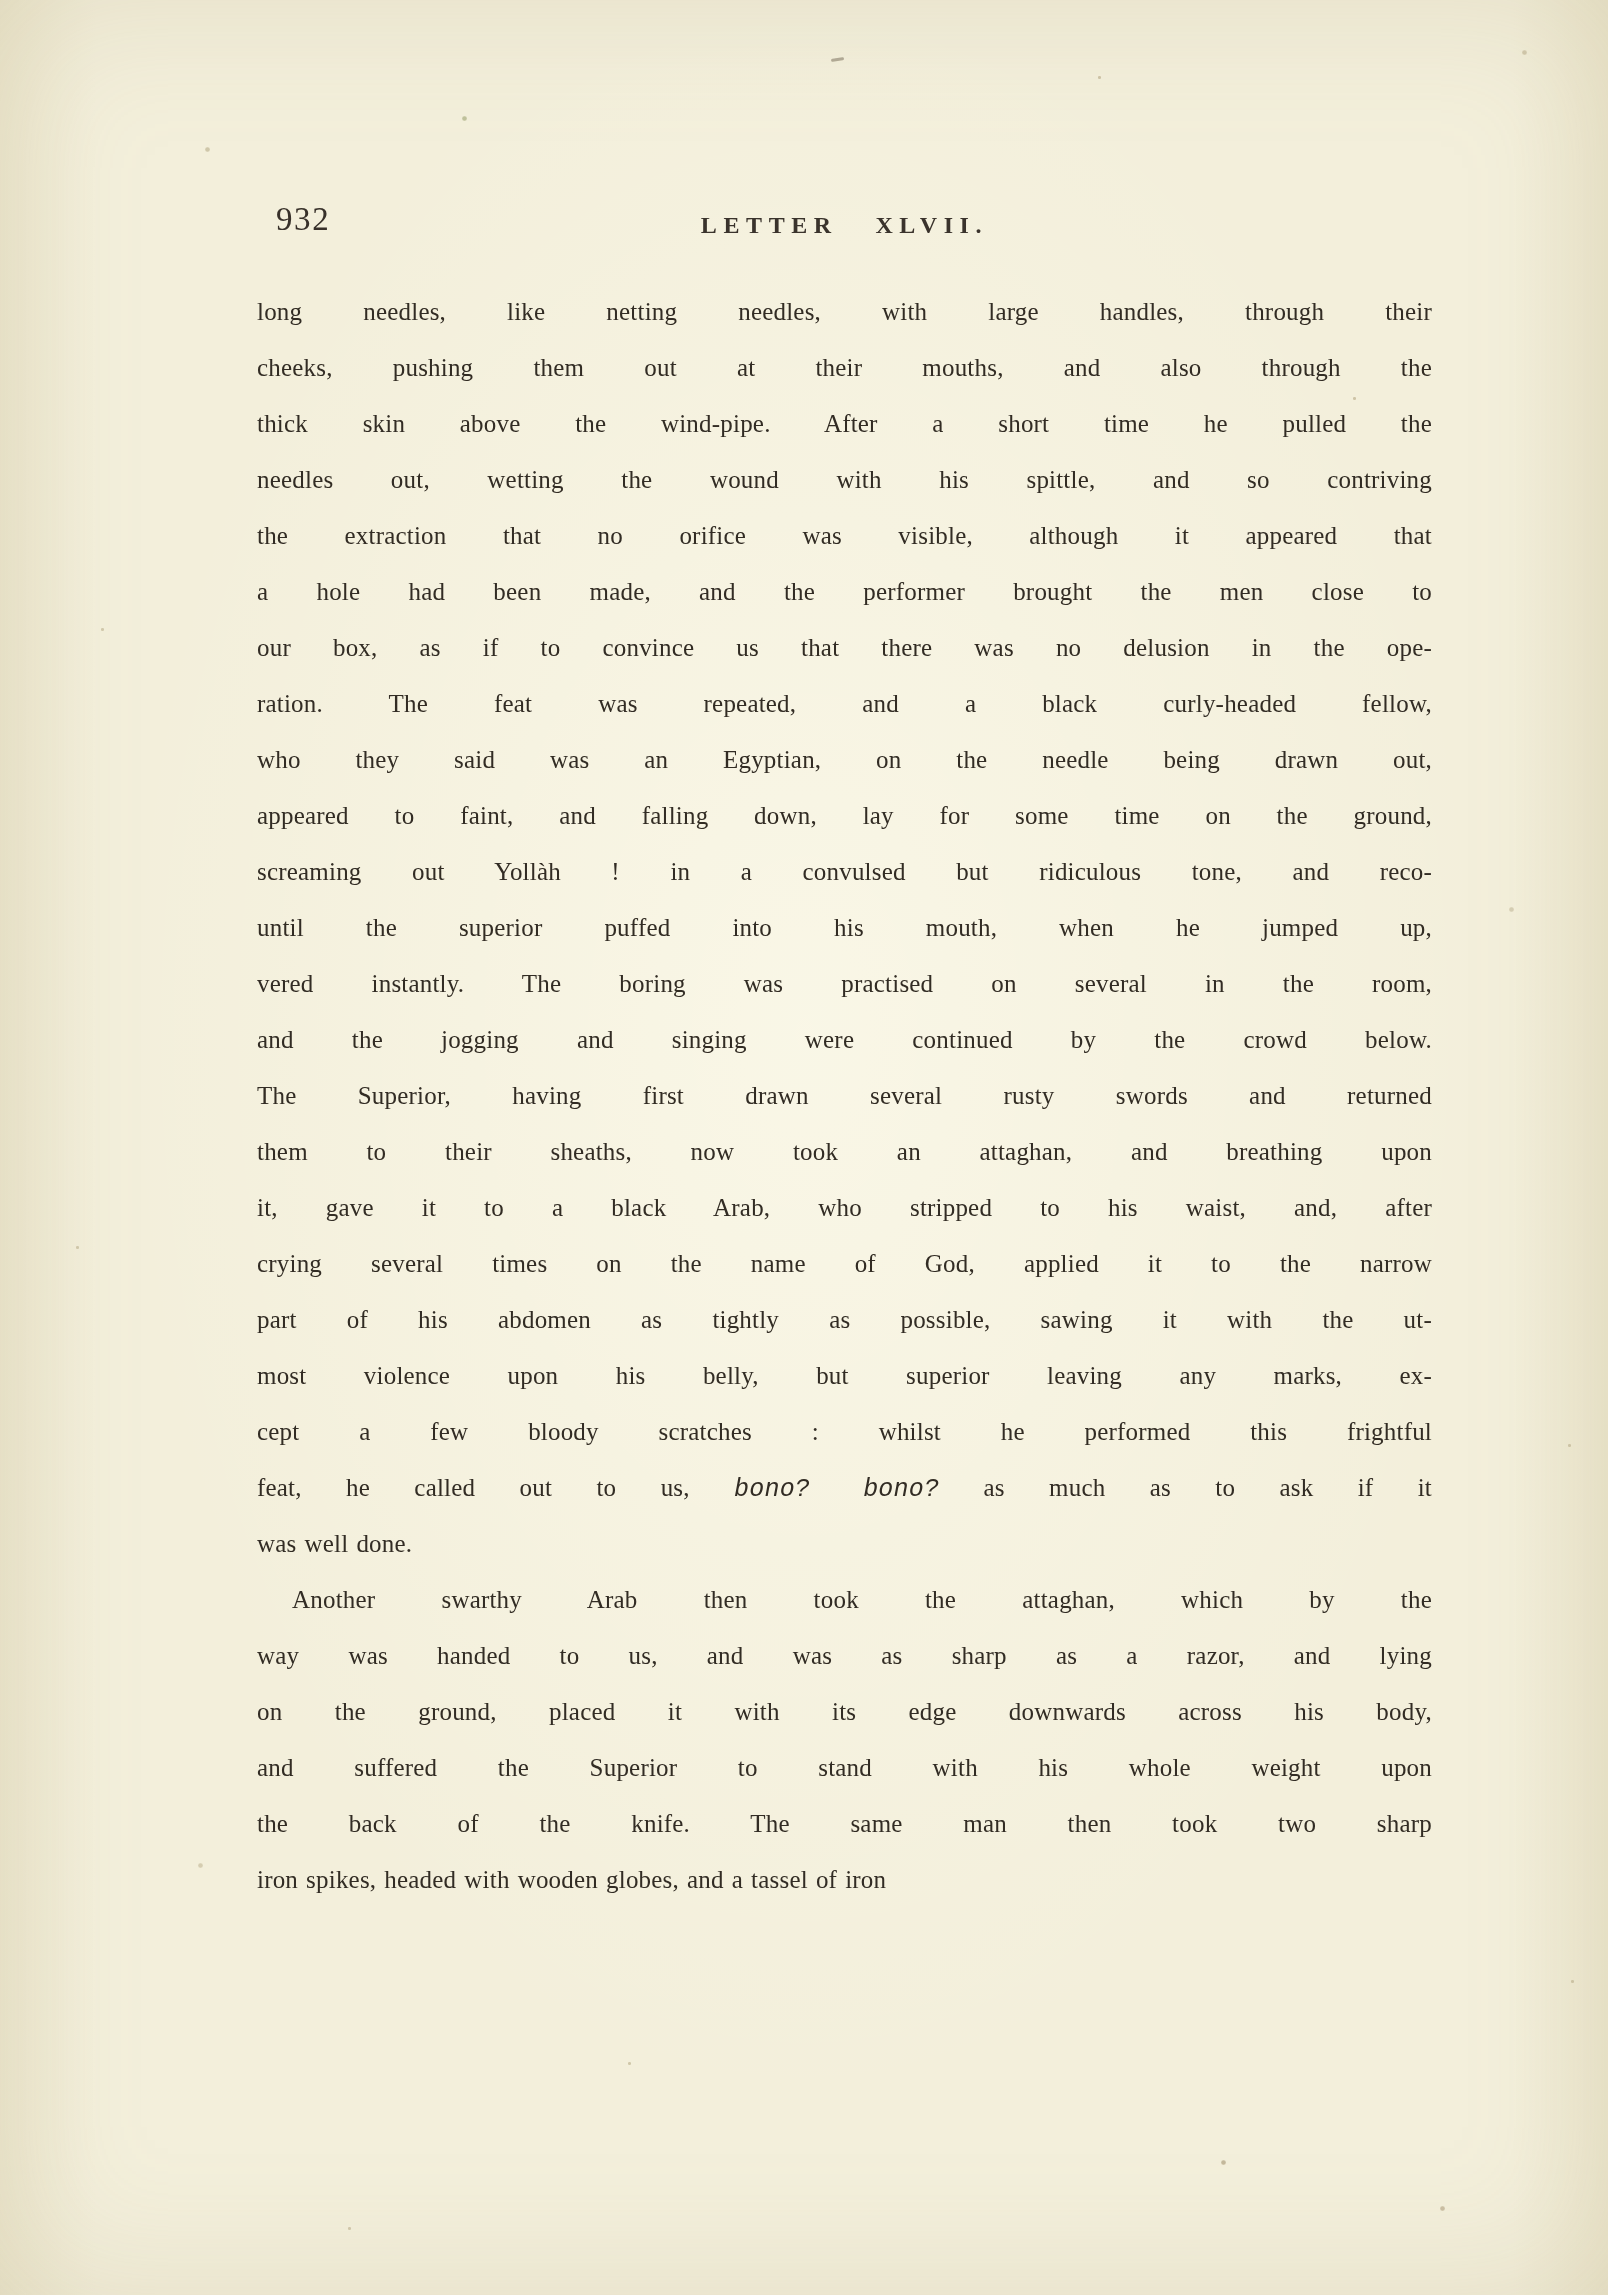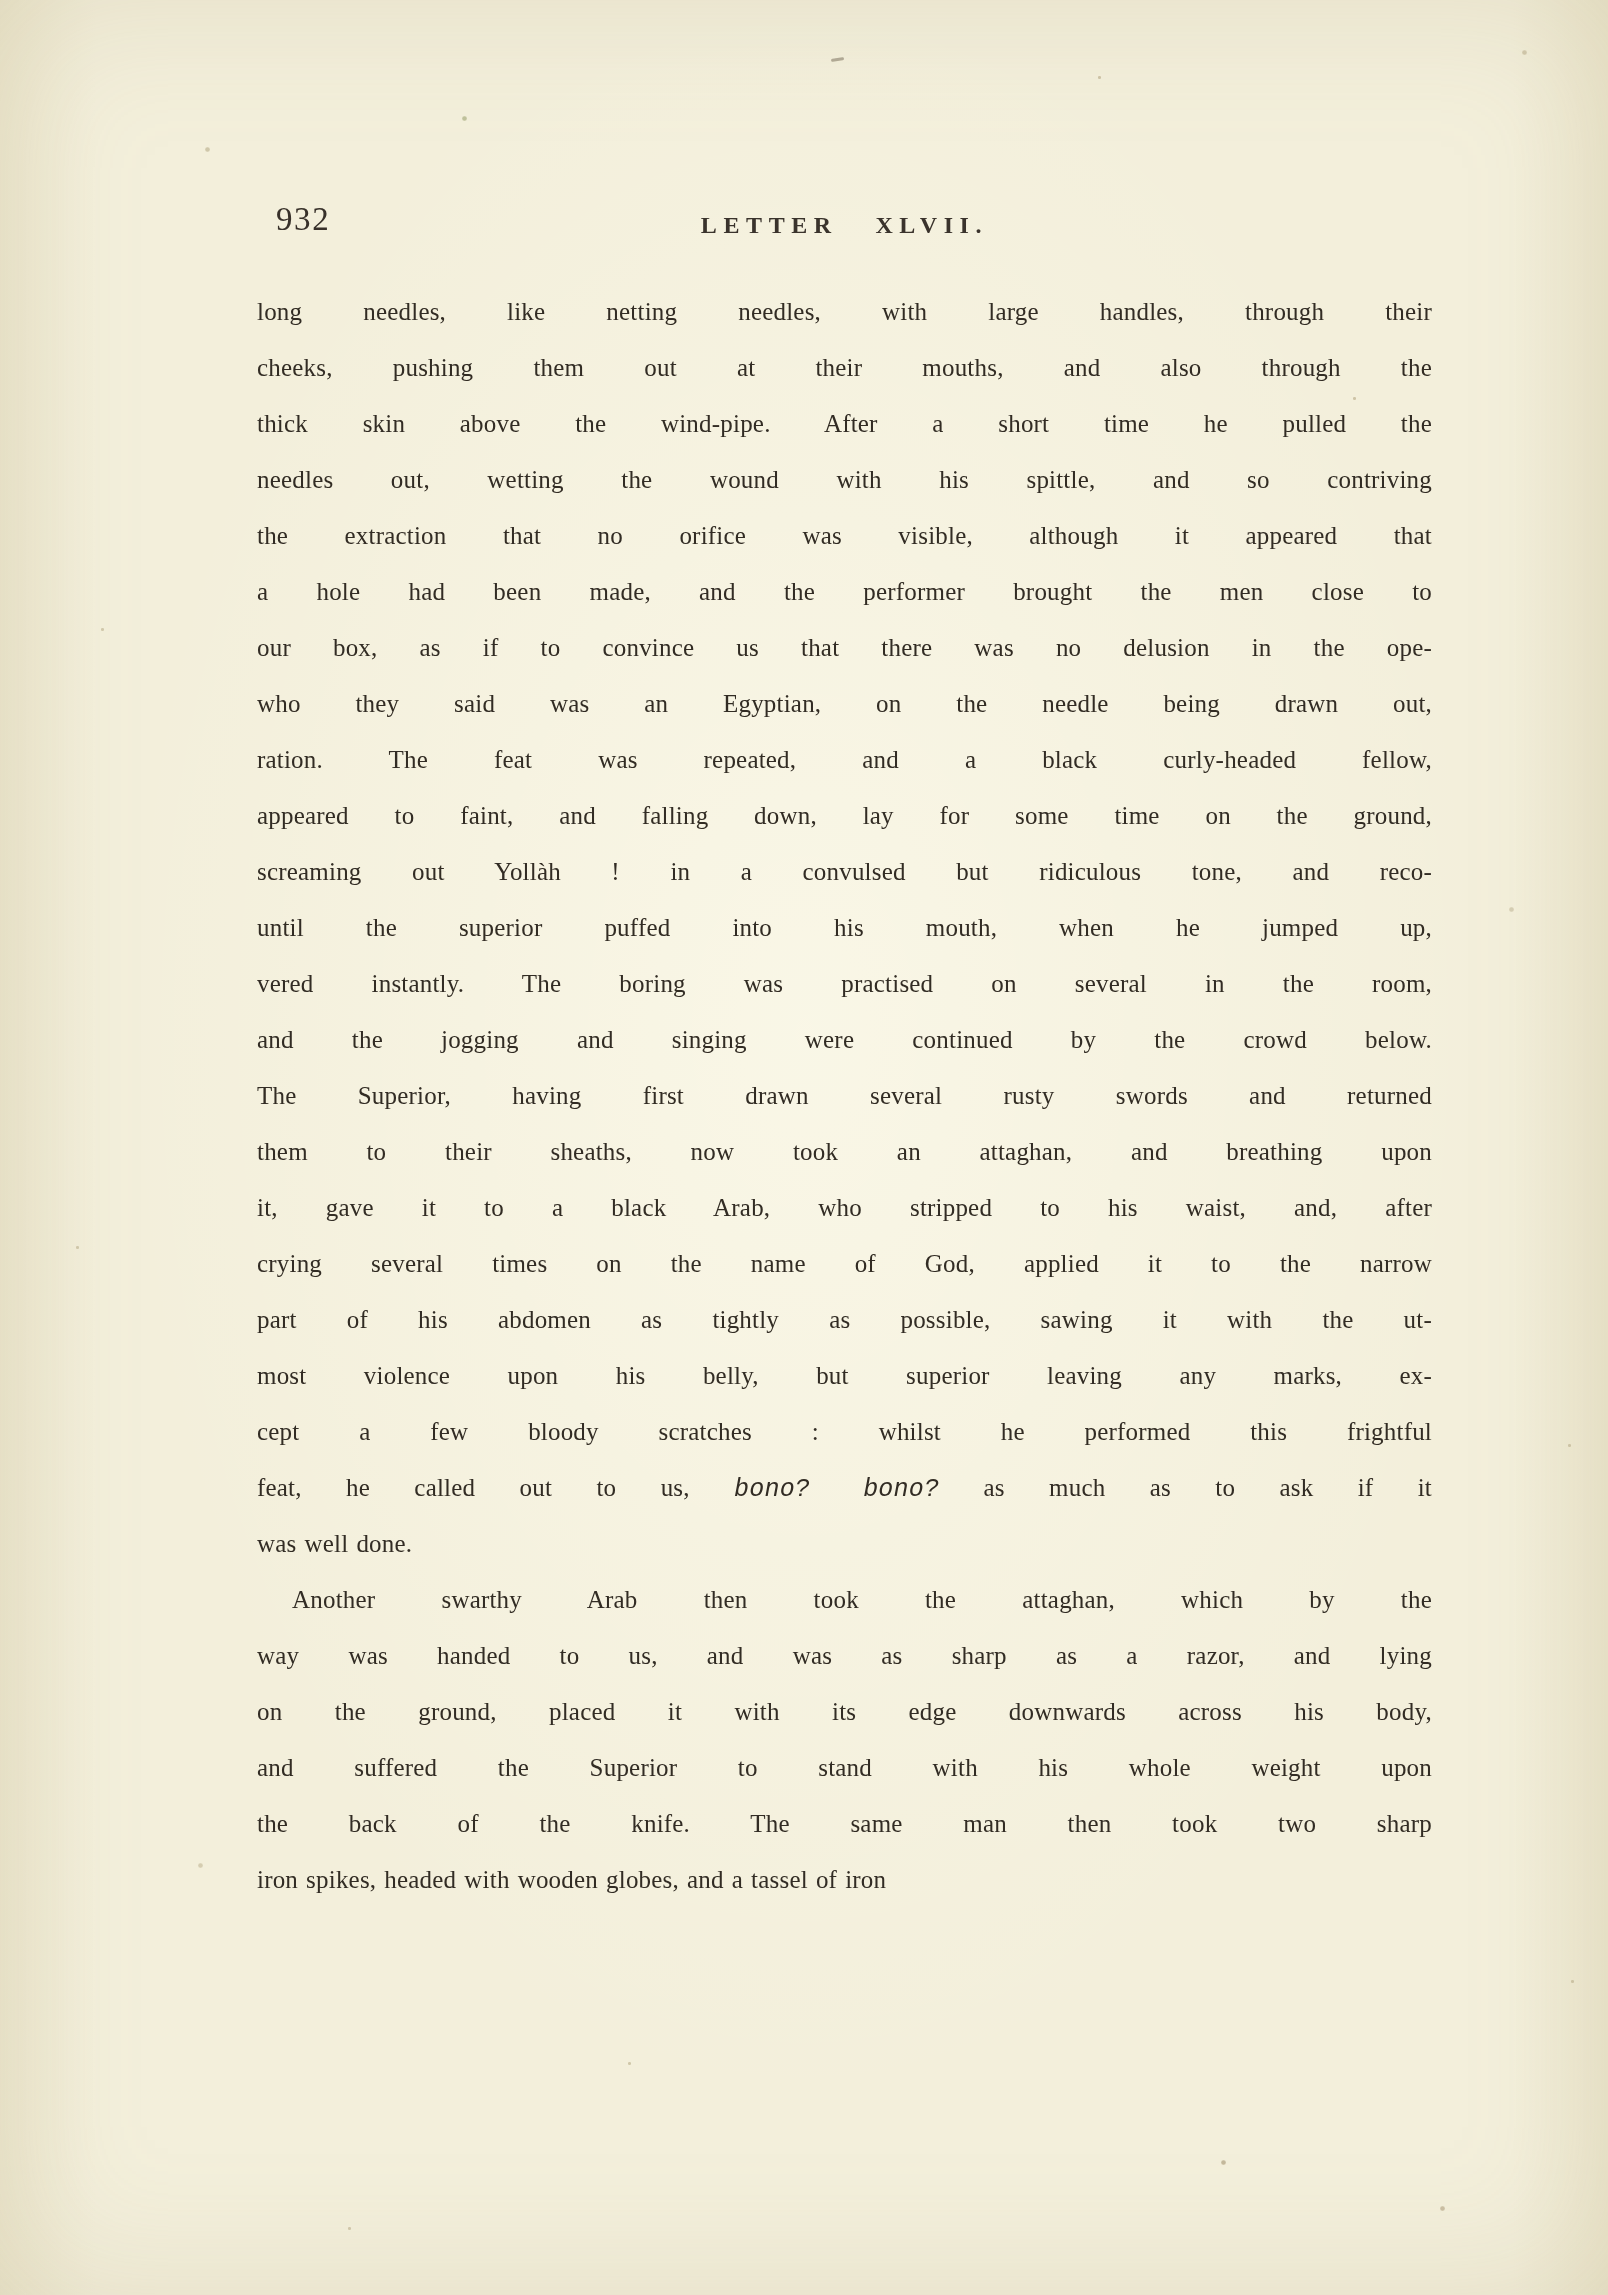--- a/index.html
+++ b/index.html
@@ -113,22 +113,22 @@
 
   <div class="body-text">
       <div>
         <div class="line"><span>long needles, like netting needles, with large handles, through their</span></div>
         <div class="line"><span>cheeks, pushing them out at their mouths, and also through the</span></div>
         <div class="line"><span>thick skin above the wind-pipe. After a short time he pulled the</span></div>
         <div class="line"><span>needles out, wetting the wound with his spittle, and so contriving</span></div>
         <div class="line"><span>the extraction that no orifice was visible, although it appeared that</span></div>
         <div class="line"><span>a hole had been made, and the performer brought the men close to</span></div>
         <div class="line"><span>our box, as if to convince us that there was no delusion in the ope-</span></div>
+        <div class="line"><span>ration. The feat was repeated, and a black curly-headed fellow,</span></div>
         <div class="line"><span>who they said was an Egyptian, on the needle being drawn out,</span></div>
-        <div class="line"><span>ration. The feat was repeated, and a black curly-headed fellow,</span></div>
         <div class="line"><span>appeared to faint, and falling down, lay for some time on the ground,</span></div>
         <div class="line"><span>screaming out Yollàh ! in a convulsed but ridiculous tone, and reco-</span></div>
         <div class="line"><span>until the superior puffed into his mouth, when he jumped up,</span></div>
         <div class="line"><span>vered instantly. The boring was practised on several in the room,</span></div>
         <div class="line"><span>and the jogging and singing were continued by the crowd below.</span></div>
         <div class="line"><span>The Superior, having first drawn several rusty swords and returned</span></div>
         <div class="line"><span>them to their sheaths, now took an attaghan, and breathing upon</span></div>
         <div class="line"><span>it, gave it to a black Arab, who stripped to his waist, and, after</span></div>
         <div class="line"><span>crying several times on the name of God, applied it to the narrow</span></div>
         <div class="line"><span>part of his abdomen as tightly as possible, sawing it with the ut-</span></div>

